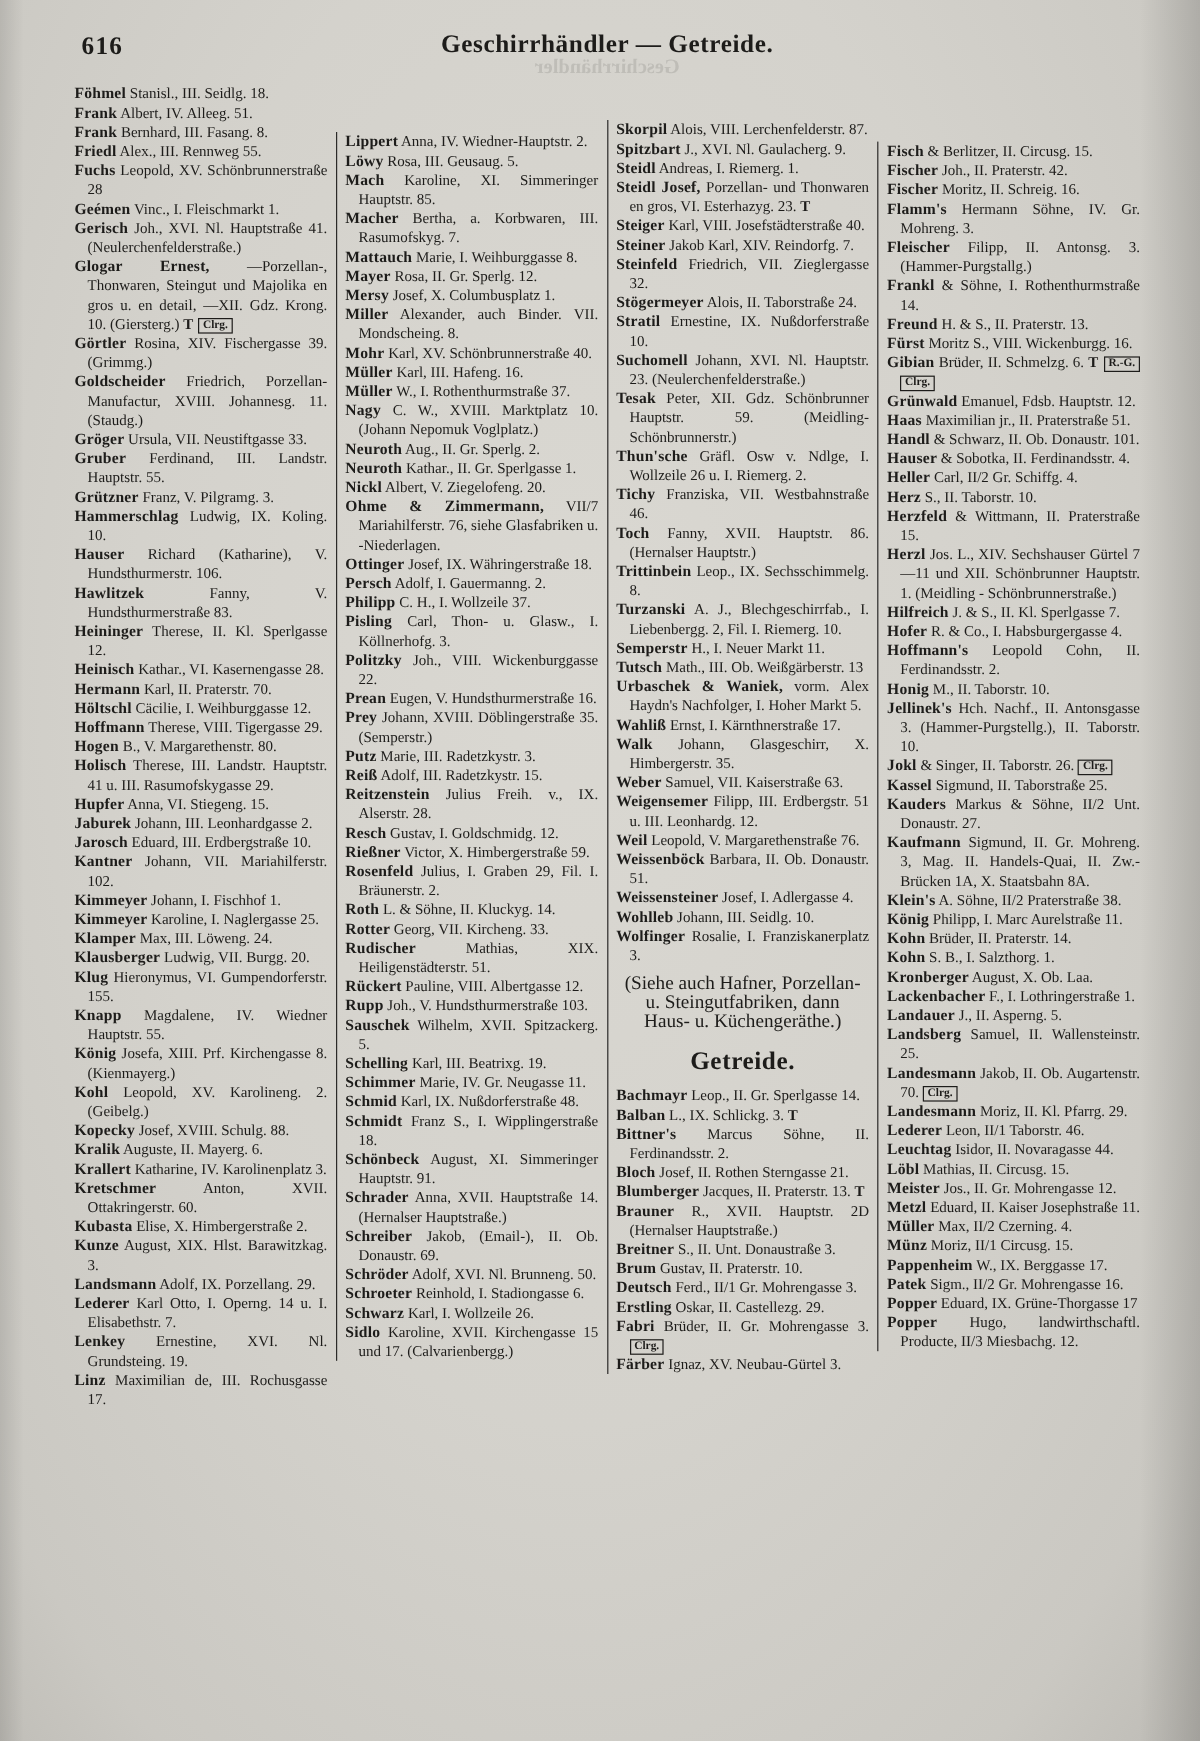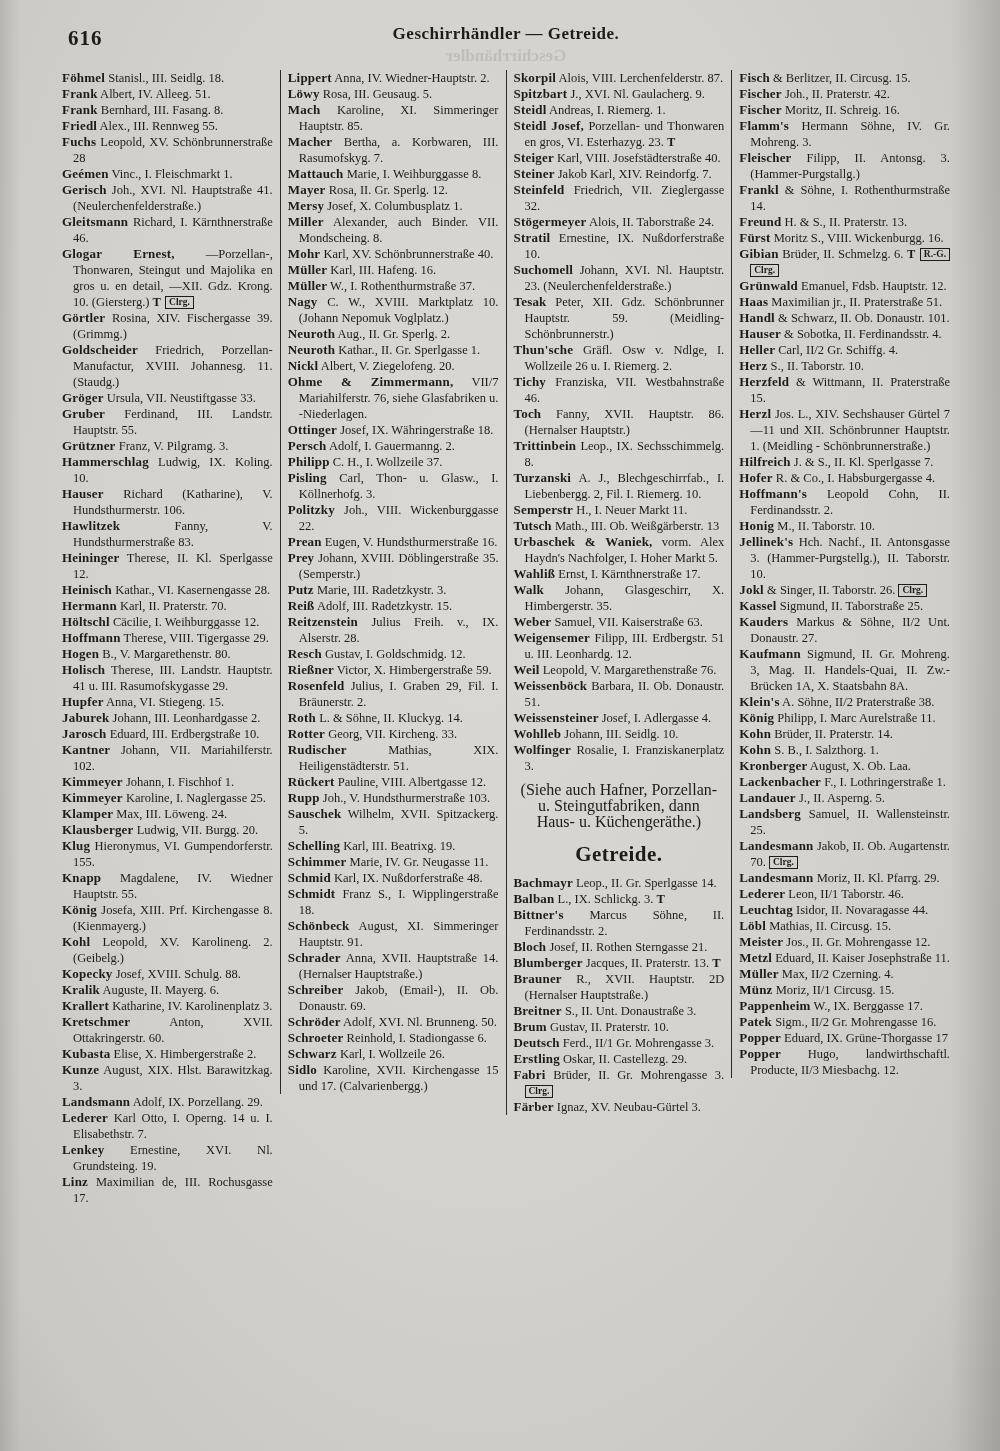--- a/index.html
+++ b/index.html
@@ -15,29 +15,29 @@
     font-family:"Liberation Serif","DejaVu Serif",serif;
     overflow:hidden;
   }
   .page-header{position:relative;height:44px;margin-bottom:4px;}
   .page-number{
     position:absolute;left:6px;top:4px;
     font-size:21px;font-weight:bold;letter-spacing:1px;
   }
   .page-title{
     position:absolute;left:0;right:0;top:2px;text-align:center;
-    font-size:17px;font-weight:bold;letter-spacing:0.5px;
+    font-size:21px;font-weight:bold;letter-spacing:0.5px;
   }
   .ghost-title{
     position:absolute;left:0;right:0;top:24px;text-align:center;
     font-size:17px;font-weight:bold;color:#30302e;
     opacity:0.13;transform:scaleX(-1);filter:blur(0.6px);
     pointer-events:none;
   }
-  .columns{display:flex;align-items:flex-start;}
+  .columns{display:flex;align-items:center;}
   .col{flex:1 1 0;min-width:0;padding:0 7px;}
   .col:first-child{padding-left:0;}
   .col:last-child{padding-right:0;}
   .col + .col{border-left:1.5px solid #2b2a28;}
   .entry{
     font-size:12.5px;line-height:16px;
     text-align:justify;
     padding-left:11px;text-indent:-11px;
   }
   .entry-name{font-weight:bold;font-size:13px;letter-spacing:0.2px;}
@@ -67,21 +67,20 @@
   </div>
   <div class="columns">
     <div class="col">
         <div class="entry"><span class="entry-name">Föhmel</span><span class="entry-text"> Stanisl., III. Seidlg. 18.</span></div>
         <div class="entry"><span class="entry-name">Frank</span><span class="entry-text"> Albert, IV. Alleeg. 51.</span></div>
         <div class="entry"><span class="entry-name">Frank</span><span class="entry-text"> Bernhard, III. Fasang. 8.</span></div>
         <div class="entry"><span class="entry-name">Friedl</span><span class="entry-text"> Alex., III. Rennweg 55.</span></div>
         <div class="entry"><span class="entry-name">Fuchs</span><span class="entry-text"> Leopold, XV. Schönbrunnerstraße 28</span></div>
         <div class="entry"><span class="entry-name">Geémen</span><span class="entry-text"> Vinc., I. Fleischmarkt 1.</span></div>
         <div class="entry"><span class="entry-name">Gerisch</span><span class="entry-text"> Joh., XVI. Nl. Hauptstraße 41. (Neulerchenfelderstraße.)</span></div>
-        <div class="entry"><span class="entry-name">Gleitsmann</span><span class="entry-text"> Richard, I. Kärnthnerstraße 46.</span></div>
         <div class="entry"><span class="entry-name">Glogar Ernest,</span><span class="entry-text"> —Porzellan-, Thonwaren, Steingut und Majolika en gros u. en detail, —XII. Gdz. Krong. 10. (Giersterg.)</span> <span class="tag-plain">T</span> <span class="tag-box">Clrg.</span></div>
         <div class="entry"><span class="entry-name">Görtler</span><span class="entry-text"> Rosina, XIV. Fischergasse 39. (Grimmg.)</span></div>
         <div class="entry"><span class="entry-name">Goldscheider</span><span class="entry-text"> Friedrich, Porzellan-Manufactur, XVIII. Johannesg. 11. (Staudg.)</span></div>
         <div class="entry"><span class="entry-name">Gröger</span><span class="entry-text"> Ursula, VII. Neustiftgasse 33.</span></div>
         <div class="entry"><span class="entry-name">Gruber</span><span class="entry-text"> Ferdinand, III. Landstr. Hauptstr. 55.</span></div>
         <div class="entry"><span class="entry-name">Grützner</span><span class="entry-text"> Franz, V. Pilgramg. 3.</span></div>
         <div class="entry"><span class="entry-name">Hammerschlag</span><span class="entry-text"> Ludwig, IX. Koling. 10.</span></div>
         <div class="entry"><span class="entry-name">Hauser</span><span class="entry-text"> Richard (Katharine), V. Hundsthurmerstr. 106.</span></div>
         <div class="entry"><span class="entry-name">Hawlitzek</span><span class="entry-text"> Fanny, V. Hundsthurmerstraße 83.</span></div>
         <div class="entry"><span class="entry-name">Heininger</span><span class="entry-text"> Therese, II. Kl. Sperlgasse 12.</span></div>

